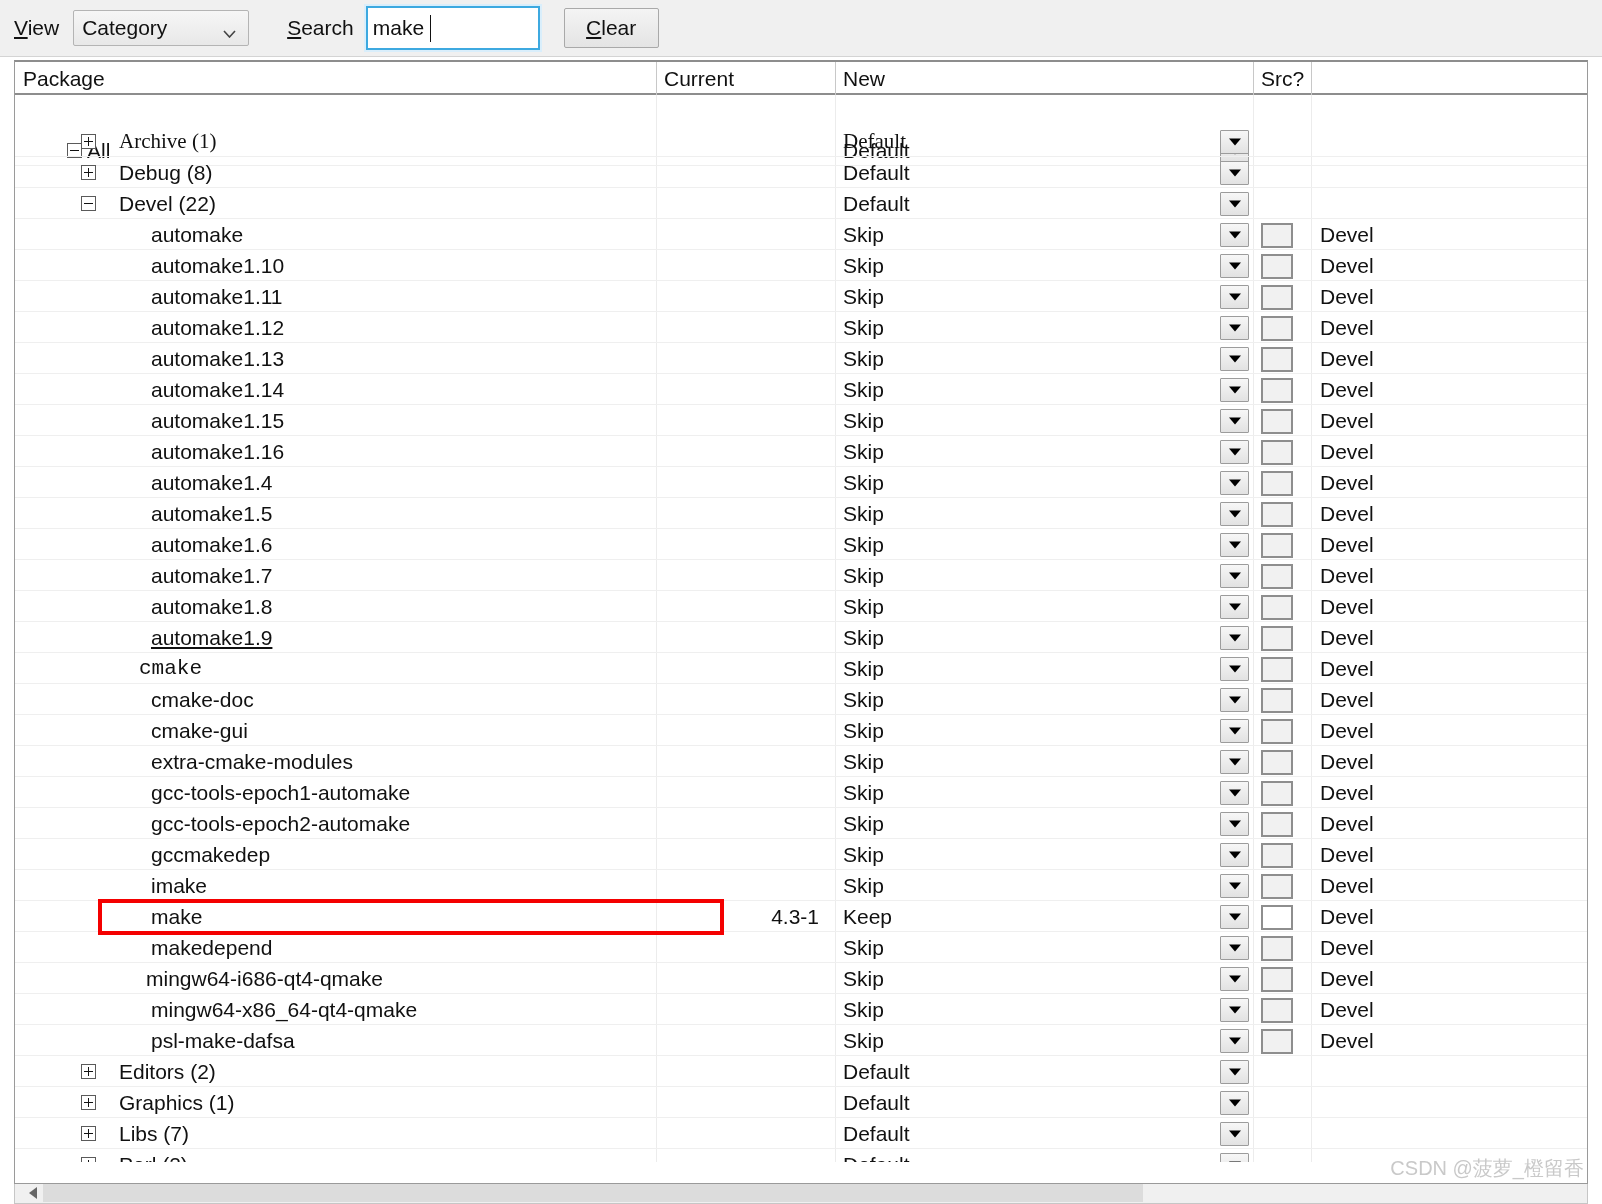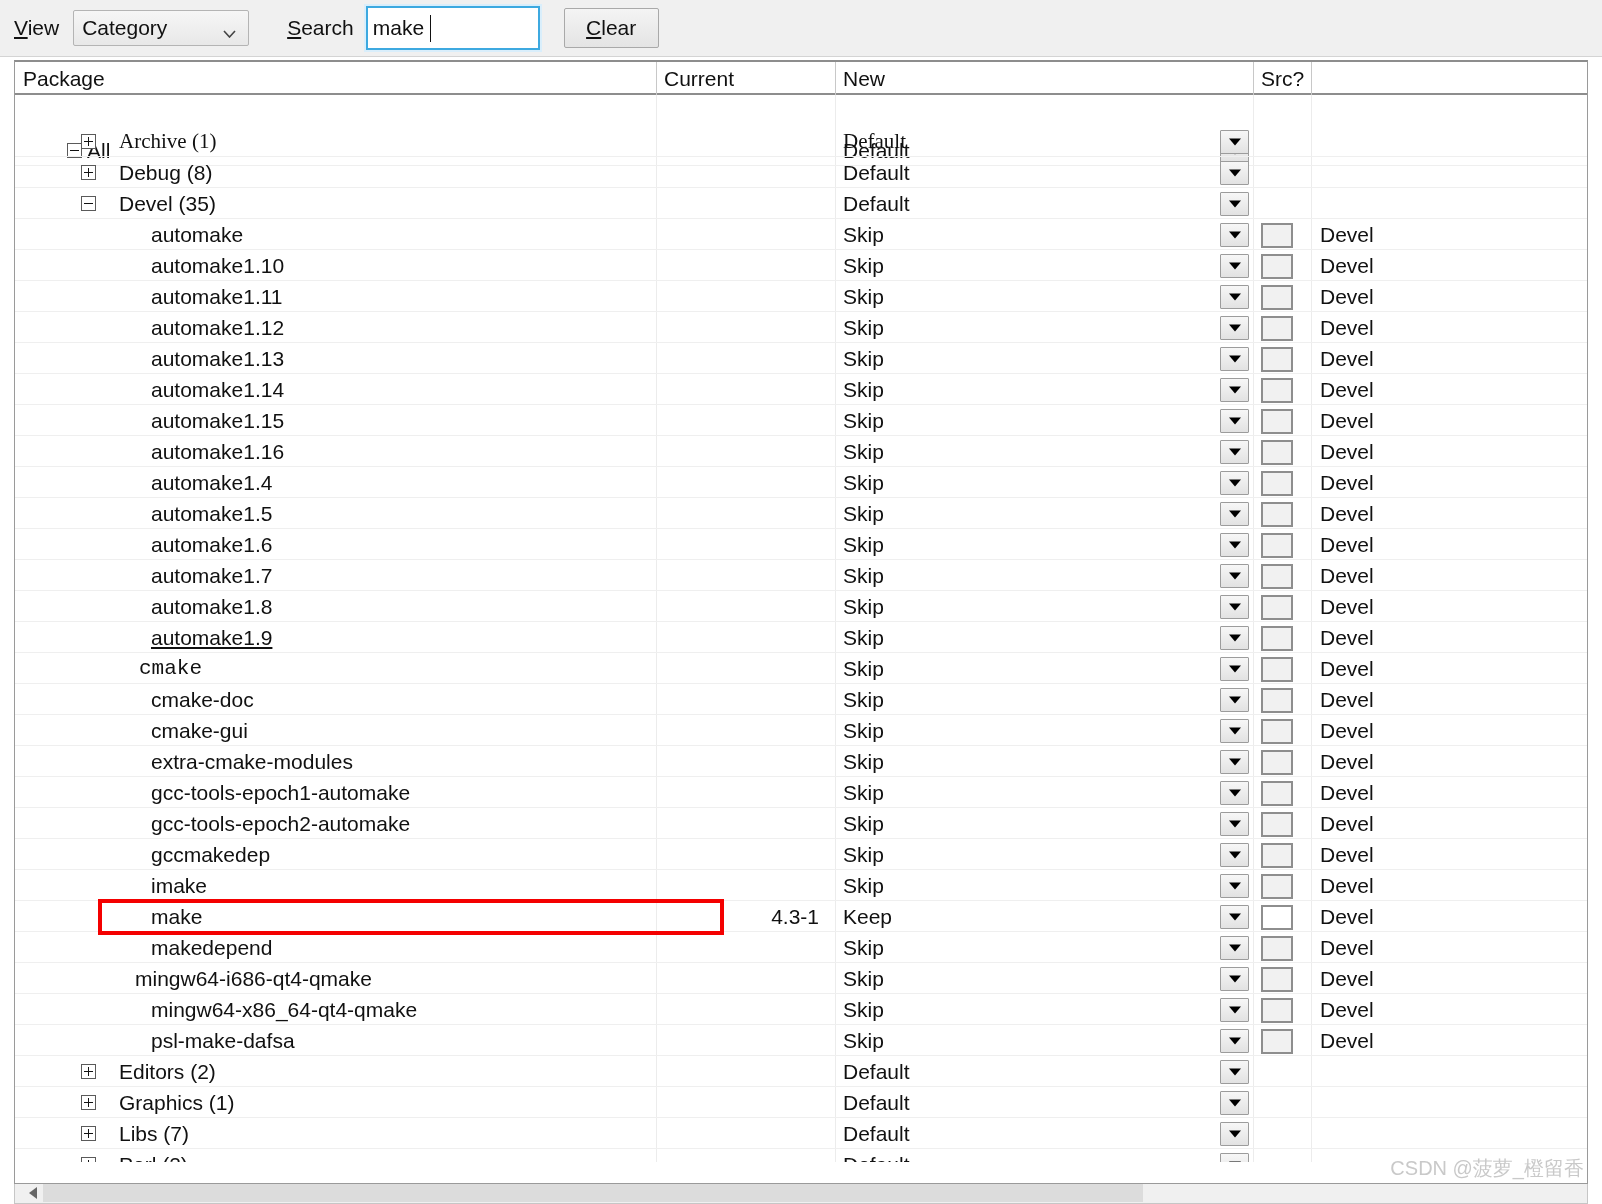--- a/index.html
+++ b/index.html
@@ -283,21 +283,21 @@
         <div class="cell c-pkg" style="left: 104px;">Debug (8)</div>
         <div class="cell c-cur"></div>
         <div class="cell c-new">Default</div>
         <div class="dd-btn">
           <div class="tri"></div>
         </div>
         <div class="cell c-cat"></div>
       </div>
       <div class="row" style="top: 93px;">
         <div class="expander" style="left: 66px;"></div>
-        <div class="cell c-pkg" style="left: 104px;">Devel (35)</div>
+        <div class="cell c-pkg" style="left: 104px;">Devel (22)</div>
         <div class="cell c-cur"></div>
         <div class="cell c-new">Default</div>
         <div class="dd-btn">
           <div class="tri"></div>
         </div>
         <div class="cell c-cat"></div>
       </div>
       <div class="row" style="top: 124px;">
         <div class="cell c-pkg" style="left: 136px;">automake</div>
         <div class="cell c-cur"></div>
@@ -532,21 +532,21 @@
         <div class="cell c-pkg" style="left: 136px;">makedepend</div>
         <div class="cell c-cur"></div>
         <div class="cell c-new">Skip</div>
         <div class="dd-btn">
           <div class="tri"></div>
         </div>
         <div class="src-box"></div>
         <div class="cell c-cat">Devel</div>
       </div>
       <div class="row" style="top: 868px;">
-        <div class="cell c-pkg" style="left: 120px;">mingw64-i686-qt4-qmake</div>
+        <div class="cell c-pkg" style="left: 131px;">mingw64-i686-qt4-qmake</div>
         <div class="cell c-cur"></div>
         <div class="cell c-new">Skip</div>
         <div class="dd-btn">
           <div class="tri"></div>
         </div>
         <div class="src-box"></div>
         <div class="cell c-cat">Devel</div>
       </div>
       <div class="row" style="top: 899px;">
         <div class="cell c-pkg" style="left: 136px;">mingw64-x86_64-qt4-qmake</div>

